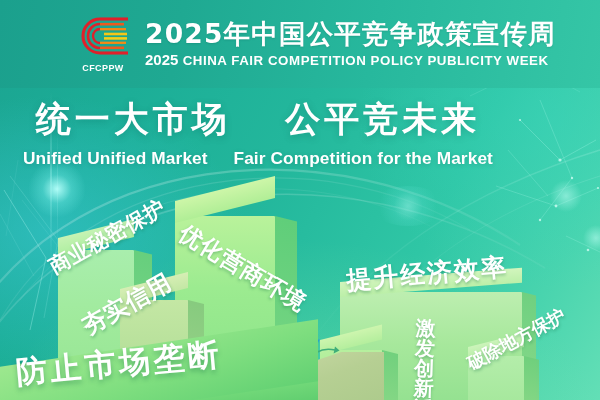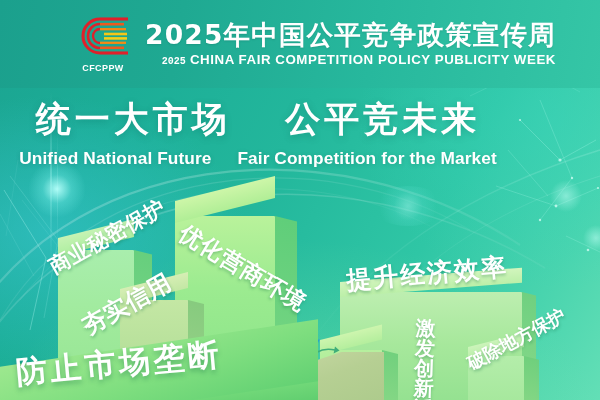--- a/index.html
+++ b/index.html
@@ -33,32 +33,32 @@
     position:absolute;top:0;left:0;width:600px;height:88px;
     background:linear-gradient(100deg,#1ba08d 0%,#1fa992 30%,#27b89d 62%,#35c6a6 100%);
     display:flex;align-items:center;padding-left:74px;box-sizing:border-box;
   }
   .logo-wrap{position:relative;width:58px;height:56px;flex:0 0 auto;margin-top:-2px;}
   .logo-mark{position:absolute;top:0;left:0;width:58px;height:42px;}
   .logo-text{
     position:absolute;left:0;bottom:-2px;width:58px;text-align:center;
     font-size:9px;font-weight:700;letter-spacing:.4px;color:#ffffff;
   }
-  .header-titles{margin-left:13px;text-align:right;}
+  .header-titles{margin-left:13px;}
   .title-cn{
     font-size:26.5px;font-weight:700;color:#ffffff;line-height:1.06;
     letter-spacing:1.2px;white-space:nowrap;
     font-family:"DejaVu Sans","Liberation Sans",sans-serif;
     text-shadow:0 1px 2px rgba(0,70,60,.18);
   }
   .title-en{
     margin-top:3px;font-size:13.3px;font-weight:700;color:#ffffff;
     letter-spacing:.55px;white-space:nowrap;
   }
-  .title-en .yr{font-size:10px;letter-spacing:0;font-family:Liberation Mono, monospace;}
+  .title-en .yr{font-size:15px;letter-spacing:0;}
 
   
   .slogan{
     position:absolute;top:100px;left:0;width:516px;text-align:center;
   }
   .slogan-cn{
     font-size:35px;font-weight:700;color:#ffffff;letter-spacing:4px;
     font-family:"DejaVu Sans","Liberation Sans",sans-serif;
     text-shadow:0 2px 7px rgba(0,90,80,.30);
     line-height:1.12;white-space:nowrap;
@@ -244,21 +244,21 @@
     </div>
   </div>
 
   <div class="slogan">
     <div class="slogan-cn">
       <span>统一大市场</span>
       <span class="gap"></span>
       <span>公平竞未来</span>
     </div>
     <div class="slogan-en">
-      <span>Unified National Future</span>
+      <span>Unified Unified Market</span>
       <span class="gap"></span>
       <span>Fair Competition for the Market</span>
     </div>
   </div>
 
   <div class="scene">
 
     <div class="bar" style="left:175px;top:36px;width:100px;height:190px;">
       <div class="side" style="left:100px;width:22px;transform:skewY(14deg);transform-origin:left top;
                   background:linear-gradient(to bottom,#63cf78,#7ed883);"></div>

